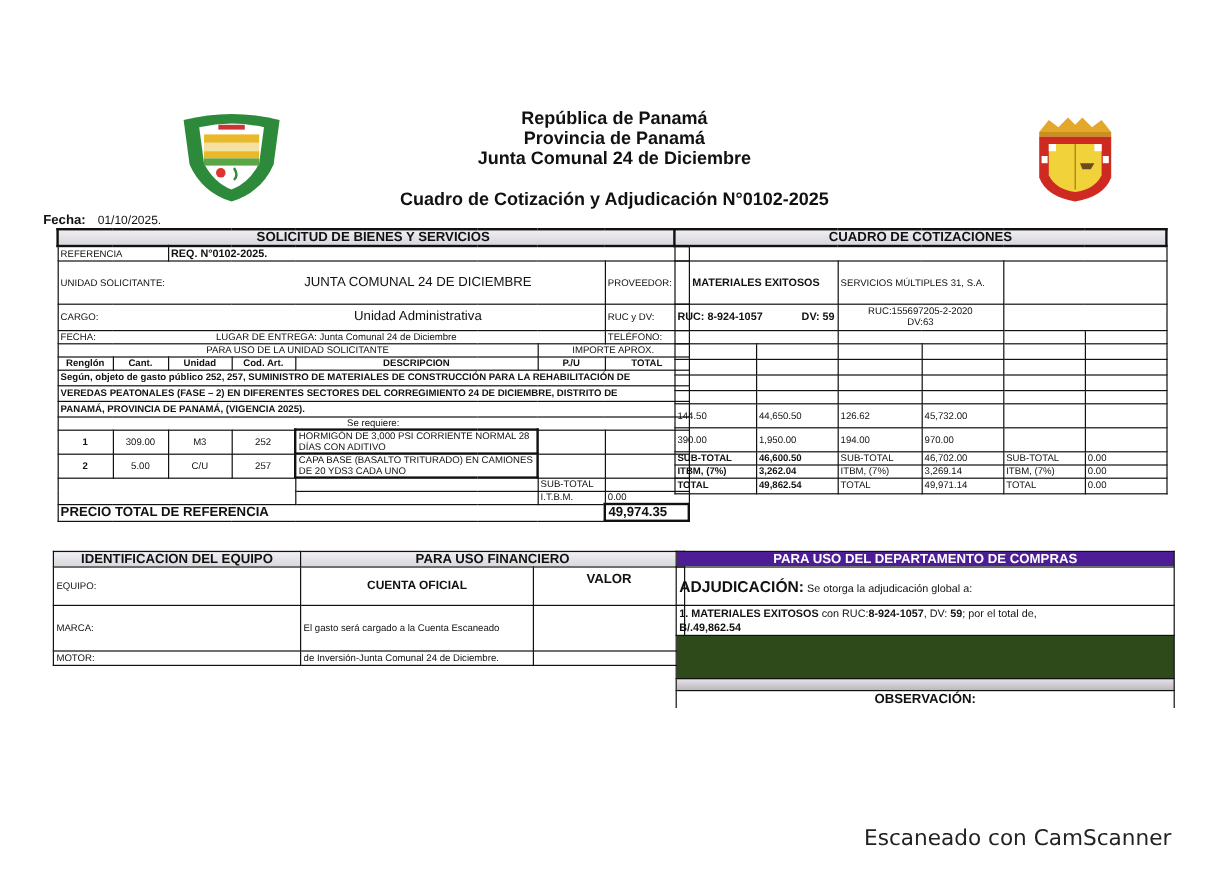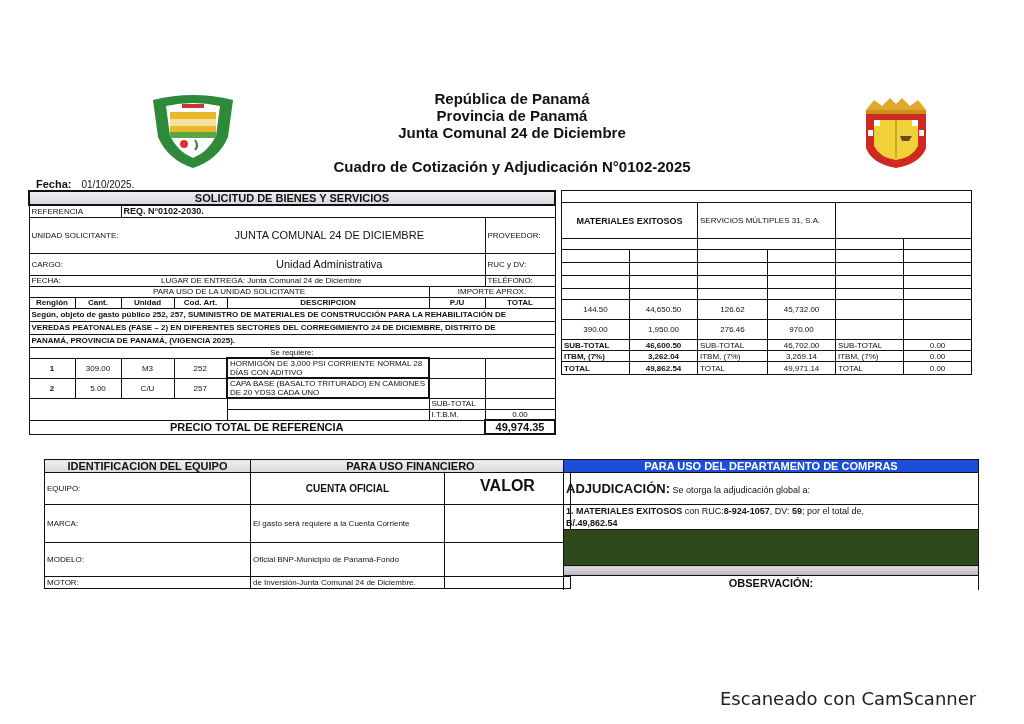--- a/index.html
+++ b/index.html
@@ -8,22 +8,22 @@
   .hdr{left:0;width:1024px;text-align:center;font-weight:bold;font-size:15px;line-height:18px;}
   .logo-left{left:148px;top:92px;width:90px;height:78px;}
   .logo-right{left:860px;top:96px;width:72px;height:74px;}
   .fecha{left:36px;top:178px;font-size:10px;}
   .fecha b{font-size:11px;margin-right:10px;}
   table{border-collapse:collapse;table-layout:fixed;}
   td{border:1px solid #111;font-size:8px;padding:0 2px;overflow:hidden;white-space:nowrap;}
   .sec-title{background:linear-gradient(#f0eef2,#d9d6dc);font-weight:bold;font-size:11px;text-align:center;}
   .b{font-weight:bold;}
   .c{text-align:center;}
-  .r{text-align:center;}
-  .green{background:#1d4ed8;color:#fff;font-weight:bold;font-size:11px;text-align:center;}
+  .r{text-align:left;}
+  .green{background:#4c1d95;color:#fff;font-weight:bold;font-size:11px;text-align:center;}
   .thick{border:2px solid #111;}
   .scanner{left:720px;top:688px;font-family:"DejaVu Sans",sans-serif;font-size:18px;color:#222;}
   .desc-wrap{white-space:normal;line-height:9px;font-size:8px;}
   .big{font-size:11px;font-weight:bold;}
 </style>
 </head>
 <body>
 
 <div class="abs hdr" style="top:90px;">República de Panamá</div>
 <div class="abs hdr" style="top:107px;">Provincia de Panamá</div>
@@ -52,38 +52,38 @@
   <rect x="8" y="34" width="5" height="6" fill="#fff"></rect>
   <rect x="59" y="34" width="5" height="6" fill="#fff"></rect>
   <line x1="36" y1="24" x2="36" y2="62" stroke="#a07c10" stroke-width="1"></line>
   <path d="M40,40 l12,0 l-3,5 l-7,0 z" fill="#6a4a20"></path>
 </svg>
 
 <div class="abs fecha">
   <b>Fecha:</b><span>01/10/2025.</span>
 </div>
 
-<table class="abs" style="left:28px;top:190px;width:526px;">
+<table class="abs" style="left:47px;top:190px;width:526px;">
   <colgroup>
     <col style="width:46px">
       <col style="width:46px">
       <col style="width:53px">
       <col style="width:53px">
       <col style="width:152px">
       <col style="width:50px">
       <col style="width:56px">
       <col style="width:70px">
   </colgroup>
   <tbody>
       <tr style="height:13px">
         <td colspan="8" class="sec-title thick">SOLICITUD DE BIENES Y SERVICIOS</td>
       </tr>
   <tr style="height:12px">
     <td colspan="2">REFERENCIA</td>
-    <td colspan="6" class="b" style="font-size:9px">REQ. N°0102-2030.</td>
+    <td colspan="6" class="b" style="font-size:9px">REQ. N°0102-2025.</td>
   </tr>
   <tr style="height:36px">
     <td colspan="3" style="border-right:none">UNIDAD SOLICITANTE:</td>
     <td colspan="4" class="c" style="font-size:11px;border-left:none">JUNTA COMUNAL 24 DE DICIEMBRE</td>
     <td>PROVEEDOR:</td>
   </tr>
   <tr style="height:22px">
     <td colspan="3" style="border-right:none">CARGO:</td>
     <td colspan="4" class="c" style="font-size:11px;border-left:none">Unidad Administrativa</td>
     <td>RUC y DV:</td>
@@ -161,56 +161,65 @@
       <col style="width:126px">
     </colgroup>
   <tbody>
       <tr style="height:13px">
     <td class="sec-title">IDENTIFICACION DEL EQUIPO</td>
     <td colspan="2" class="sec-title">PARA USO FINANCIERO</td>
   </tr>
   <tr style="height:32px">
     <td>EQUIPO:</td>
     <td class="c b" style="font-size:10px">CUENTA OFICIAL</td>
-    <td class="c b" style="font-size:16px;vertical-align:top;padding-top:4px">VALOR</td>
+    <td class="c b" style="font-size:11px;vertical-align:top;padding-top:4px">VALOR</td>
   </tr>
   <tr style="height:38px">
     <td>MARCA:</td>
-    <td>El gasto será requiere a la Cuenta Corriente</td>
-    <td></td>
-  </tr>
-  <tr style="height:34px">
-    <td>MODELO:</td>
-    <td>Oficial BNP-Municipio de Panamá-Fondo</td>
+    <td>El gasto será cargado a la Cuenta Escaneado</td>
     <td></td>
   </tr>
   <tr style="height:12px">
     <td>MOTOR:</td>
     <td>de Inversión-Junta Comunal 24 de Diciembre.</td>
     <td></td>
   </tr>
 </tbody>
   </table>
 
 <table class="abs" style="left:561px;top:190px;width:410px;">
   <colgroup>
     <col style="width:68px">
       <col style="width:68px">
       <col style="width:70px">
       <col style="width:68px">
       <col style="width:68px">
       <col style="width:68px">
   </colgroup>
   <tbody>
+      <tr style="height:13px">
+        <td colspan="6" class="sec-title thick">CUADRO DE COTIZACIONES</td>
+      </tr>
   <tr style="height:12px">
         <td colspan="6"></td>
       </tr>
   <tr style="height:36px">
     <td colspan="2" class="c b" style="font-size:9px">MATERIALES EXITOSOS</td>
     <td colspan="2" style="font-size:8px">SERVICIOS MÚLTIPLES 31, S.A.</td>
+    <td colspan="2"></td>
+  </tr>
+  <tr style="height:22px">
+    <td colspan="2" class="b" style="font-size:9px">
+      <span>RUC: 8-924-1057</span>
+      <span style="float:right">DV: 59</span>
+    </td>
+    <td colspan="2" class="c" style="line-height:9px">
+      <div>RUC:155697205-2-2020</div>
+      <div>DV:63</div>
+    </td>
     <td colspan="2"></td>
   </tr>
   <tr style="height:11px">
     <td colspan="2"></td>
         <td colspan="2"></td>
         <td></td>
         <td></td>
   </tr>
   <tr style="height:13px">
         <td></td>
@@ -248,21 +257,21 @@
     <td class="r">144.50</td>
     <td class="r">44,650.50</td>
     <td class="r">126.62</td>
     <td class="r">45,732.00</td>
     <td class="r"></td>
     <td class="r"></td>
   </tr>
   <tr style="height:20px">
     <td class="r">390.00</td>
     <td class="r">1,950.00</td>
-    <td class="r">276.46</td>
+    <td class="r">194.00</td>
     <td class="r">970.00</td>
     <td class="r"></td>
     <td class="r"></td>
   </tr>
   <tr style="height:11px">
     <td class="b">SUB-TOTAL</td>
     <td class="r b">46,600.50</td>
     <td>SUB-TOTAL</td>
     <td class="r">46,702.00</td>
     <td>SUB-TOTAL</td>

